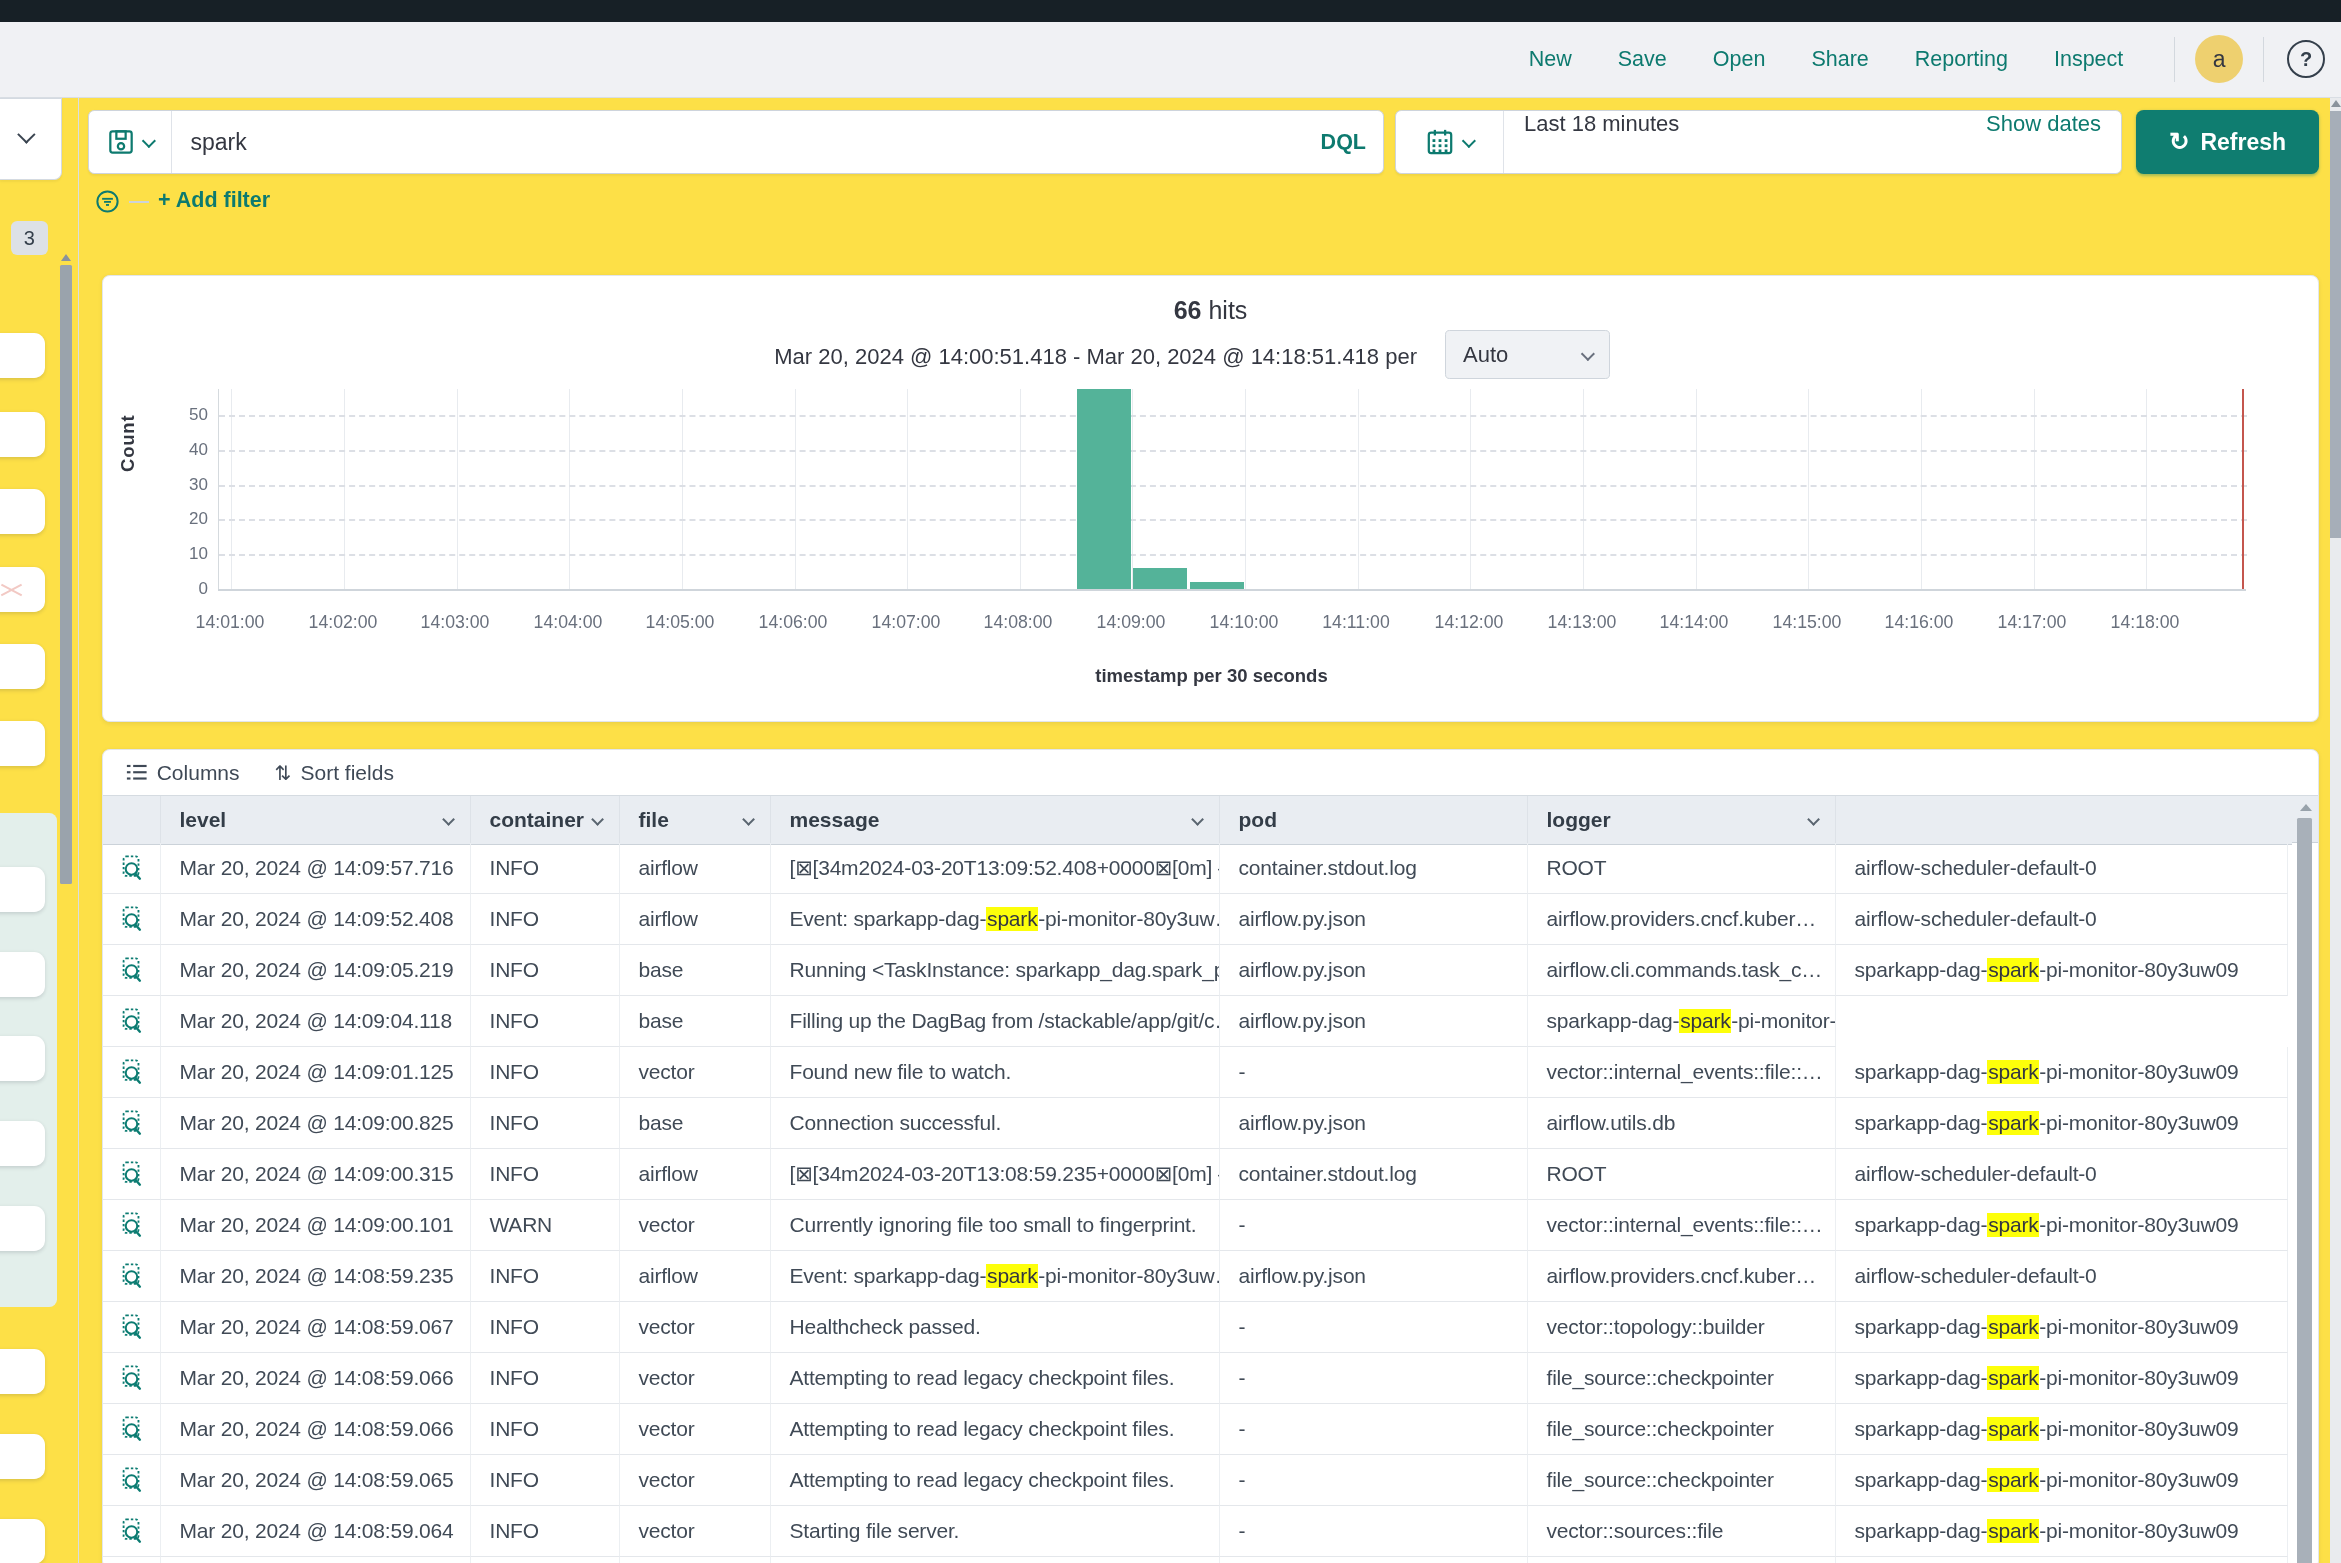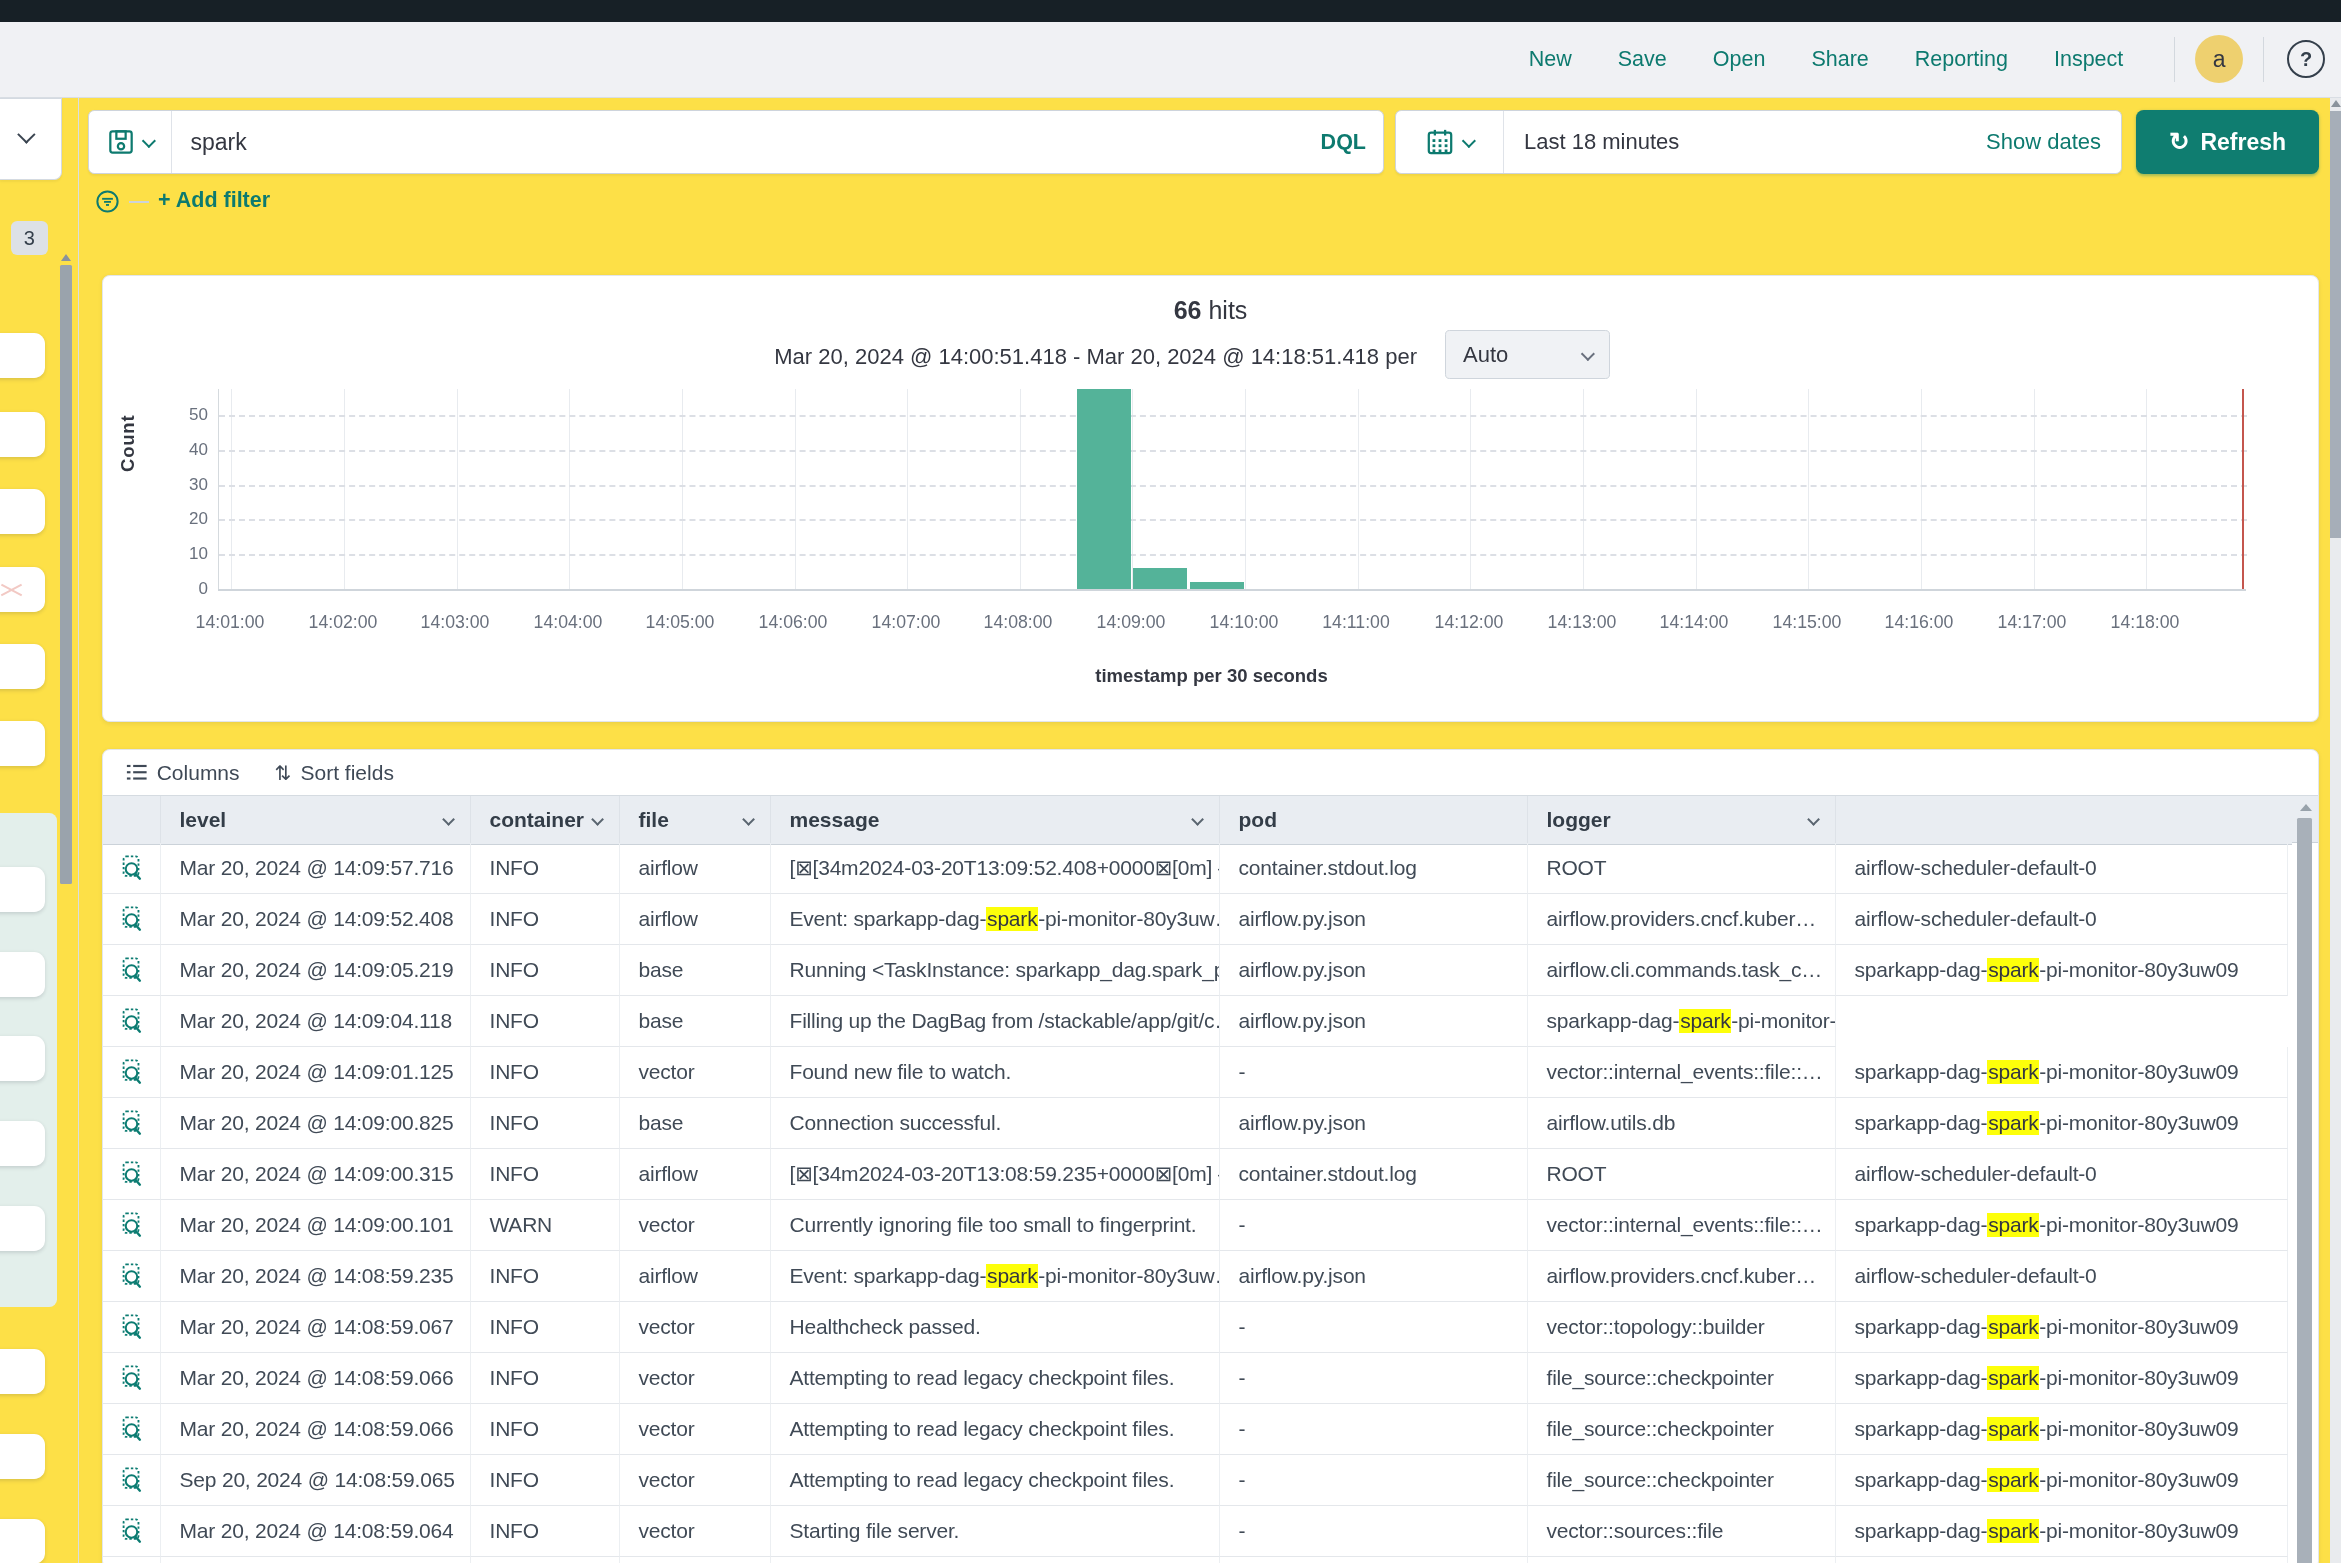--- a/index.html
+++ b/index.html
@@ -38,21 +38,21 @@
   .v-divider{left:78px;top:98px;width:0.8px;height:1466px;background:#d9dde2;}
 
   
   .query-box{left:88px;top:110px;width:1296px;height:64px;background:#fff;border:0.8px solid #ced4dc;border-radius:6.2px;
     box-sizing:border-box;box-shadow:0 1.5px 2.3px rgba(0,0,0,.05);display:flex;align-items:center;}
   .save-cell{width:83px;height:100%;border-right:0.8px solid #dfe3e9;display:flex;align-items:center;justify-content:center;gap:9.2px;box-sizing:border-box;}
   .chev-sm{display:inline-block;width:7.7px;height:7.7px;border-right:2.3px solid #0d7a6f;border-bottom:2.3px solid #0d7a6f;transform:rotate(45deg) translateY(-1.5px);}
   .query-text{flex:1;padding-left:18.5px;font-size:23px;color:#343741;}
   .dql{padding-right:17px;color:#0d7a6f;font-size:21.5px;font-weight:600;}
   .date-box{left:1395px;top:110px;width:727px;height:64px;background:#fff;border:0.8px solid #ced4dc;border-radius:6.2px;
-    box-sizing:border-box;box-shadow:0 1.5px 2.3px rgba(0,0,0,.05);display:flex;align-items:center;}
+    box-sizing:border-box;box-shadow:0 1.5px 2.3px rgba(0,0,0,.05);display:flex;align-items:flex-start;}
   .cal-cell{width:108px;height:100%;border-right:0.8px solid #dfe3e9;display:flex;align-items:center;justify-content:center;gap:9.2px;box-sizing:border-box;}
   .range-text{flex:1;padding-left:20px;font-size:22px;color:#343741;}
   .show-dates{padding-right:20px;color:#0d7a6f;font-size:22px;font-weight:500;}
   .refresh-btn{left:2136px;top:110px;width:183px;height:64px;background:#0f7d70;border-radius:7.7px;color:#fff;
     display:flex;align-items:center;justify-content:center;gap:10.8px;font-size:23px;font-weight:600;
     box-shadow:0 1.5px 3.1px rgba(15,125,112,.4);}
   .refresh-glyph{font-size:24.6px;line-height:1;}
 
   
   .filter-icon{left:96px;top:190px;width:23px;height:23px;}
@@ -524,21 +524,21 @@
           <div class="td">sparkapp-dag-<mark>spark</mark>-pi-monitor-80y3uw09</div>
         </div>
         <div class="grid-row">
           <div class="td expand">
             <svg width="23" height="26" viewBox="0 0 24 28">
               <rect x="3.5" y="1.5" width="16" height="21" rx="3" fill="none" stroke="#0c7c72" stroke-width="2" stroke-dasharray="2.6 2.2"></rect>
               <circle cx="12" cy="15" r="6.2" fill="#ffffff" stroke="#0c7c72" stroke-width="2.2"></circle>
               <line x1="16.6" y1="20.4" x2="21" y2="25.5" stroke="#0c7c72" stroke-width="2.6" stroke-linecap="round"></line>
             </svg>
           </div>
-          <div class="td">Sep 20, 2024 @ 14:08:59.065</div>
+          <div class="td">Mar 20, 2024 @ 14:08:59.065</div>
           <div class="td">INFO</div>
           <div class="td">vector</div>
           <div class="td">Attempting to read legacy checkpoint files.</div>
           <div class="td">-</div>
           <div class="td">file_source::checkpointer</div>
           <div class="td">sparkapp-dag-<mark>spark</mark>-pi-monitor-80y3uw09</div>
         </div>
         <div class="grid-row">
           <div class="td expand">
             <svg width="23" height="26" viewBox="0 0 24 28">

